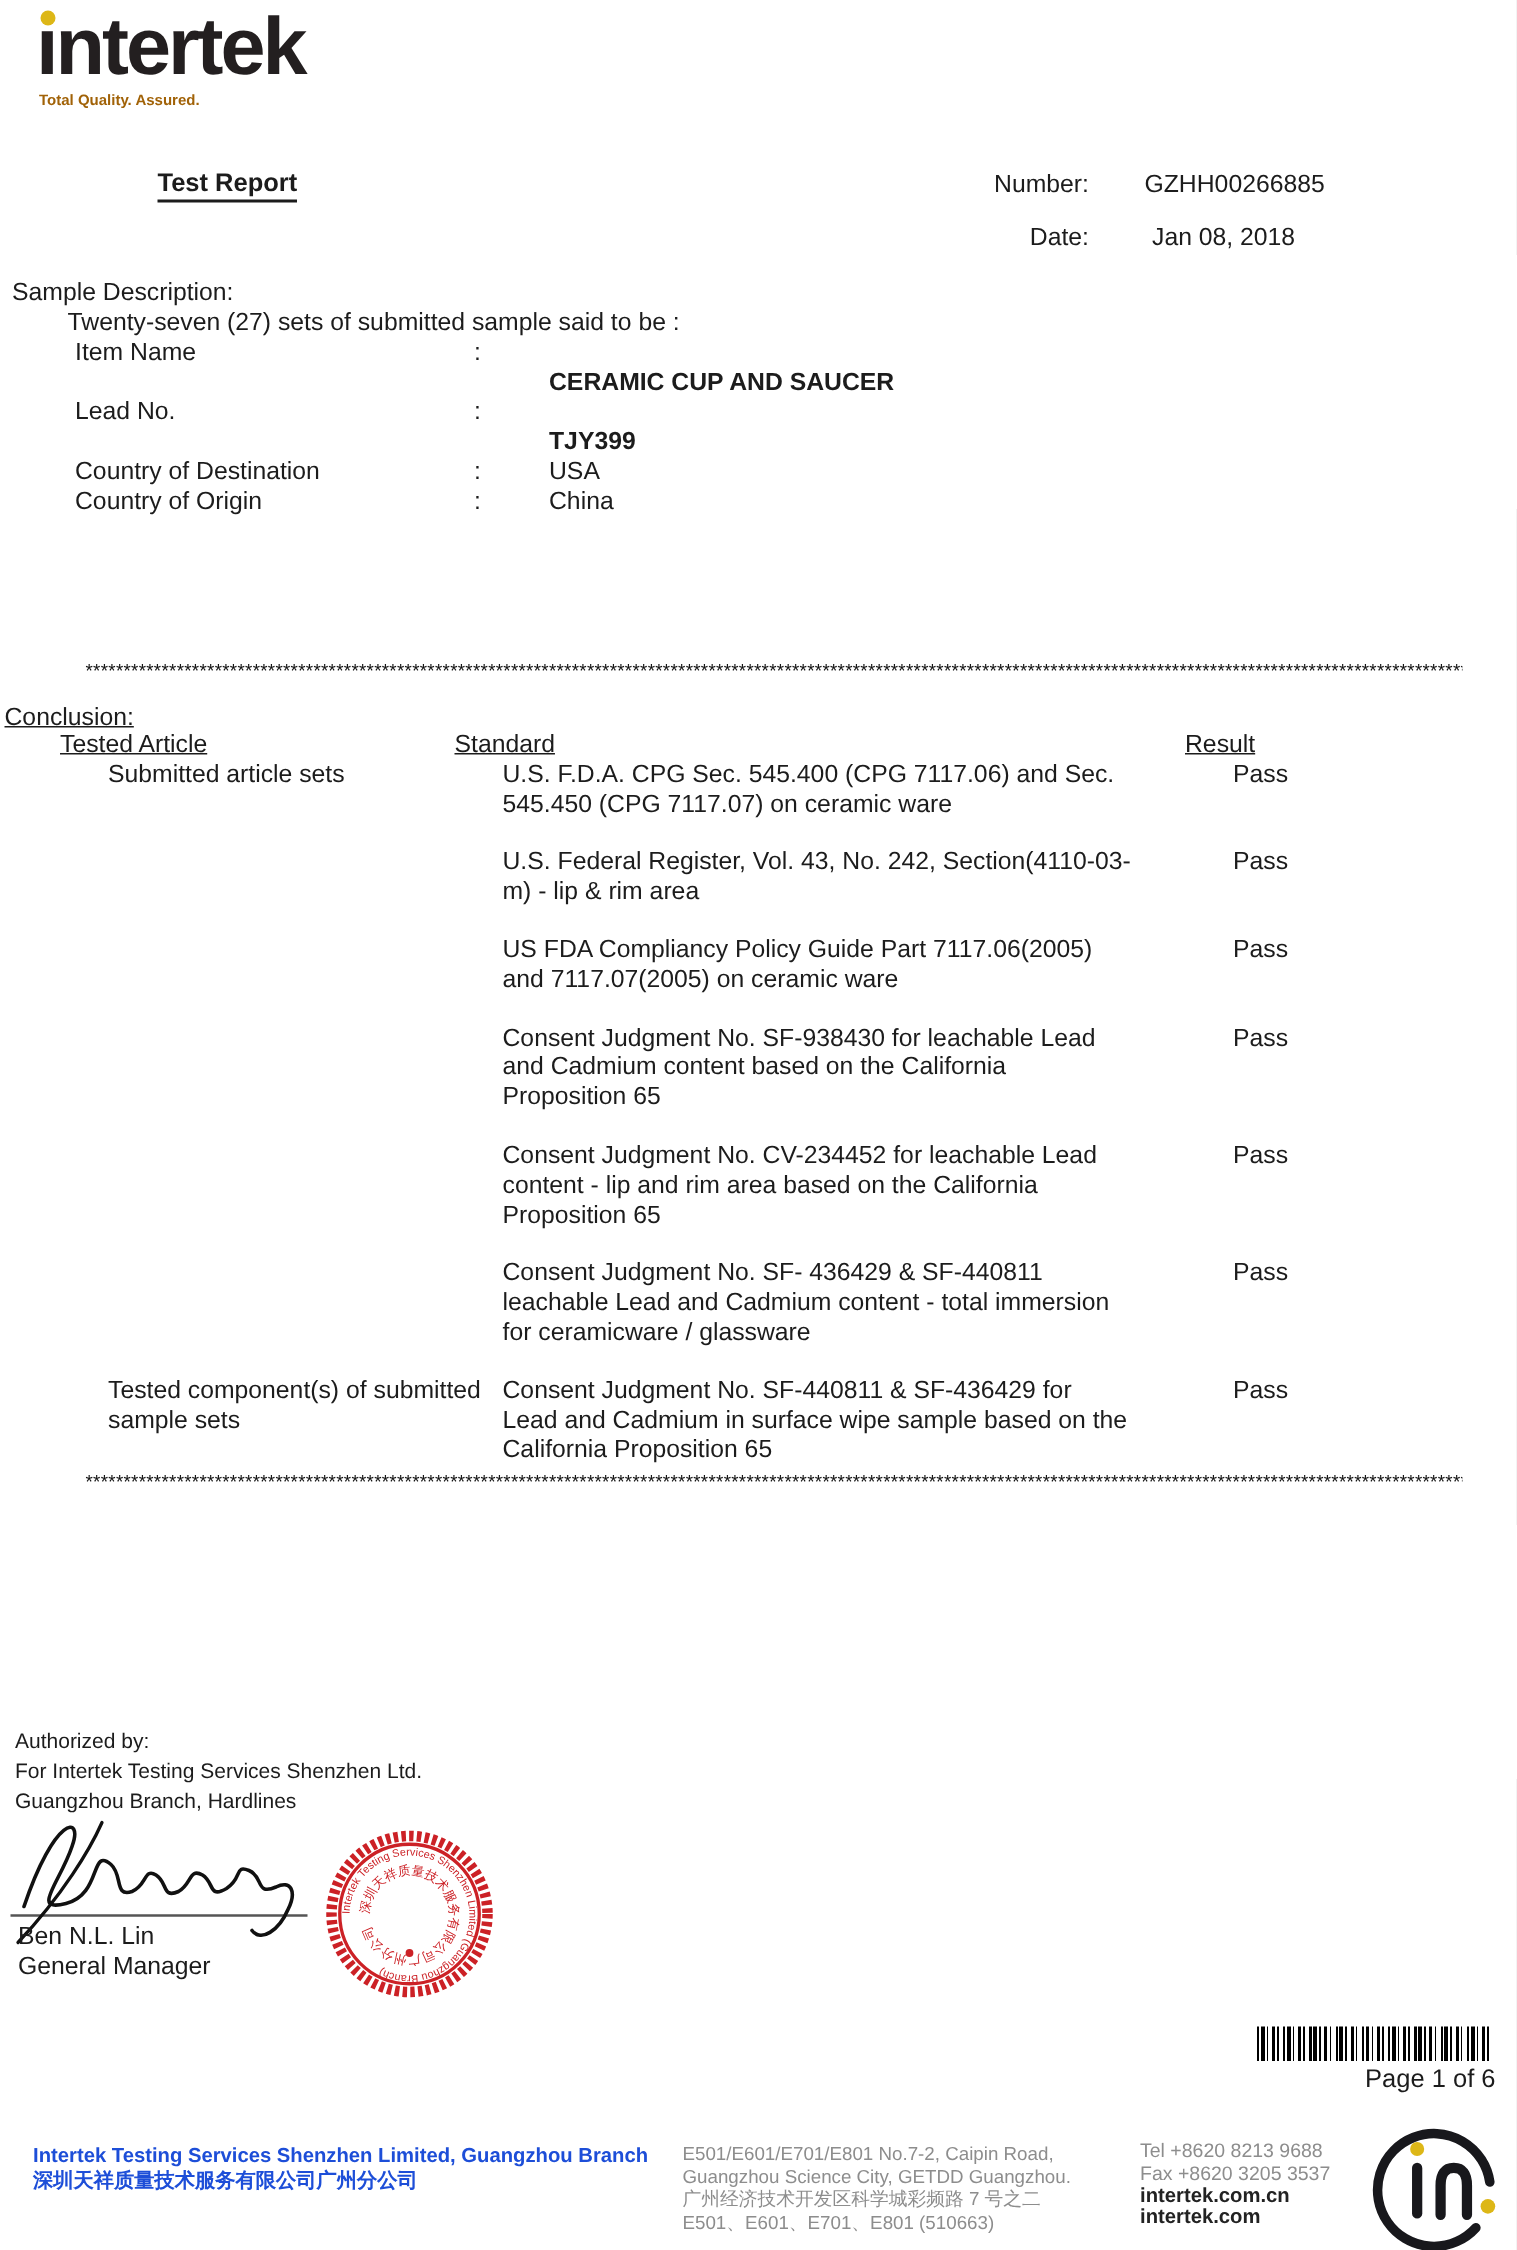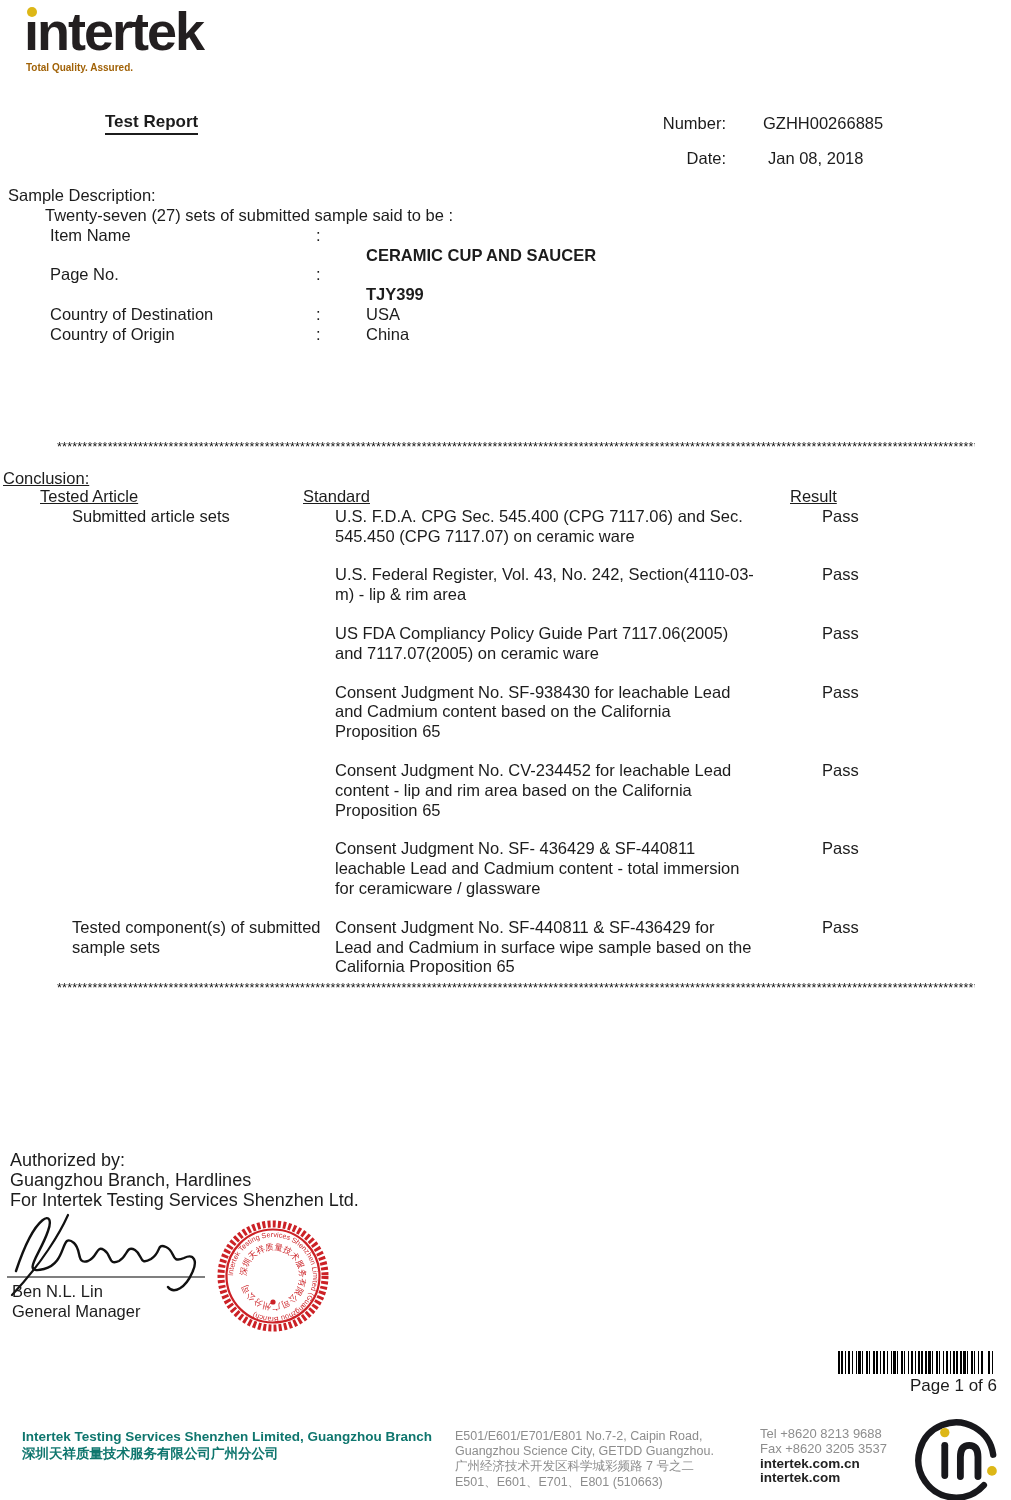--- a/index.html
+++ b/index.html
@@ -36,32 +36,32 @@
   .ctable{left:40px;top:487px;width:945px;font-size:16.5px;line-height:19.8px;}
   .c-head{display:flex;margin-bottom:0;}
   .col-article{width:263px;}
   .col-standard{width:487px;}
   .col-result{width:80px;}
   .c-head span{text-decoration:underline;}
   .c-row{display:flex;margin-bottom:19px;margin-left:32px;}
   .std-text{width:420px;}
 
   
-  .auth{left:10px;top:1151px;font-size:18px;line-height:19.8px;}
+  .auth{left:10px;top:1151px;font-size:14px;line-height:19.8px;}
   .signer{font-size:16.5px;}
 
   
   .barcode{left:838px;top:1351px;width:157px;height:23px;
     background:repeating-linear-gradient(90deg,#000 0 1.5px,#fff 1.5px 2.5px,#000 2.5px 5px,
       #fff 5px 6.5px,#000 6.5px 7.5px,#fff 7.5px 10px,#000 10px 12px,#fff 12px 13.5px,
       #000 13.5px 14.5px,#fff 14.5px 17.5px);}
   .page-label{left:790px;top:1376px;width:207px;text-align:right;font-size:17px;}
 
   
-  .f-left{left:22px;top:1429px;font-size:13.5px;font-weight:bold;line-height:16.5px;color:#0f766e;}
+  .f-left{left:22px;top:1429px;font-size:13.5px;font-weight:bold;line-height:16.5px;color:#1d4ed8;}
   .f-mid{left:455px;top:1429px;font-size:12.5px;line-height:15.2px;color:#8d8d8d;}
   .f-right{left:760px;top:1427px;font-size:13px;line-height:14.8px;color:#8d8d8d;}
   .f-right .web{color:#222;font-weight:bold;font-size:13.5px;}
 </style>
 </head>
 <body>
 
 <div id="page">
 
   <div class="abs wordmark">ıntertek</div>
@@ -76,21 +76,21 @@
 
   <div class="abs sample">
     <div>Sample Description:</div>
     <div class="intro">Twenty-seven (27) sets of submitted sample said to be :</div>
     <div class="field-row">
       <div class="field-label">Item Name</div>
       <div class="field-colon">:</div>
       <div class="field-value strong">CERAMIC CUP AND SAUCER</div>
     </div>
     <div class="field-row">
-      <div class="field-label">Page No.</div>
+      <div class="field-label">Lead No.</div>
       <div class="field-colon">:</div>
       <div class="field-value strong">TJY399</div>
     </div>
     <div class="field-row">
       <div class="field-label">Country of Destination</div>
       <div class="field-colon">:</div>
       <div class="field-value">USA</div>
     </div>
     <div class="field-row">
       <div class="field-label">Country of Origin</div>
@@ -186,22 +186,22 @@
             <div>Pass</div>
           </div>
         </div>
       </div>
   </div>
 
   <div class="abs stars" style="left:57px;top:981px;">********************************************************************************************************************************************************************************************************************</div>
 
   <div class="abs auth">
     <div>Authorized by:</div>
+    <div>For Intertek Testing Services Shenzhen Ltd.</div>
     <div>Guangzhou Branch, Hardlines</div>
-    <div>For Intertek Testing Services Shenzhen Ltd.</div>
   </div>
 
   <svg class="abs" style="left:2px;top:1203px;" width="215" height="110" viewBox="0 0 215 110">
     <line x1="5" y1="74" x2="203" y2="74" stroke="#555" stroke-width="1.6"></line>
     <path d="M 14 68 C 34 8, 54 6, 46 28 C 38 52, 18 72, 42 66 C 66 60, 58 28, 72 40
              C 80 47, 74 62, 86 58 C 96 54, 94 42, 102 47 C 110 52, 106 63, 117 58
              C 126 53, 124 42, 133 47 C 141 52, 137 63, 149 56 C 160 49, 154 40, 164 44
              C 174 48, 168 61, 182 55 C 192 50, 196 58, 190 70 C 184 84, 172 92, 166 84" fill="none" stroke="#111" stroke-width="2.4" stroke-linecap="round"></path>
     <path d="M 10 92 C 40 60, 58 30, 66 12" fill="none" stroke="#111" stroke-width="2.2" stroke-linecap="round"></path>
   </svg>

